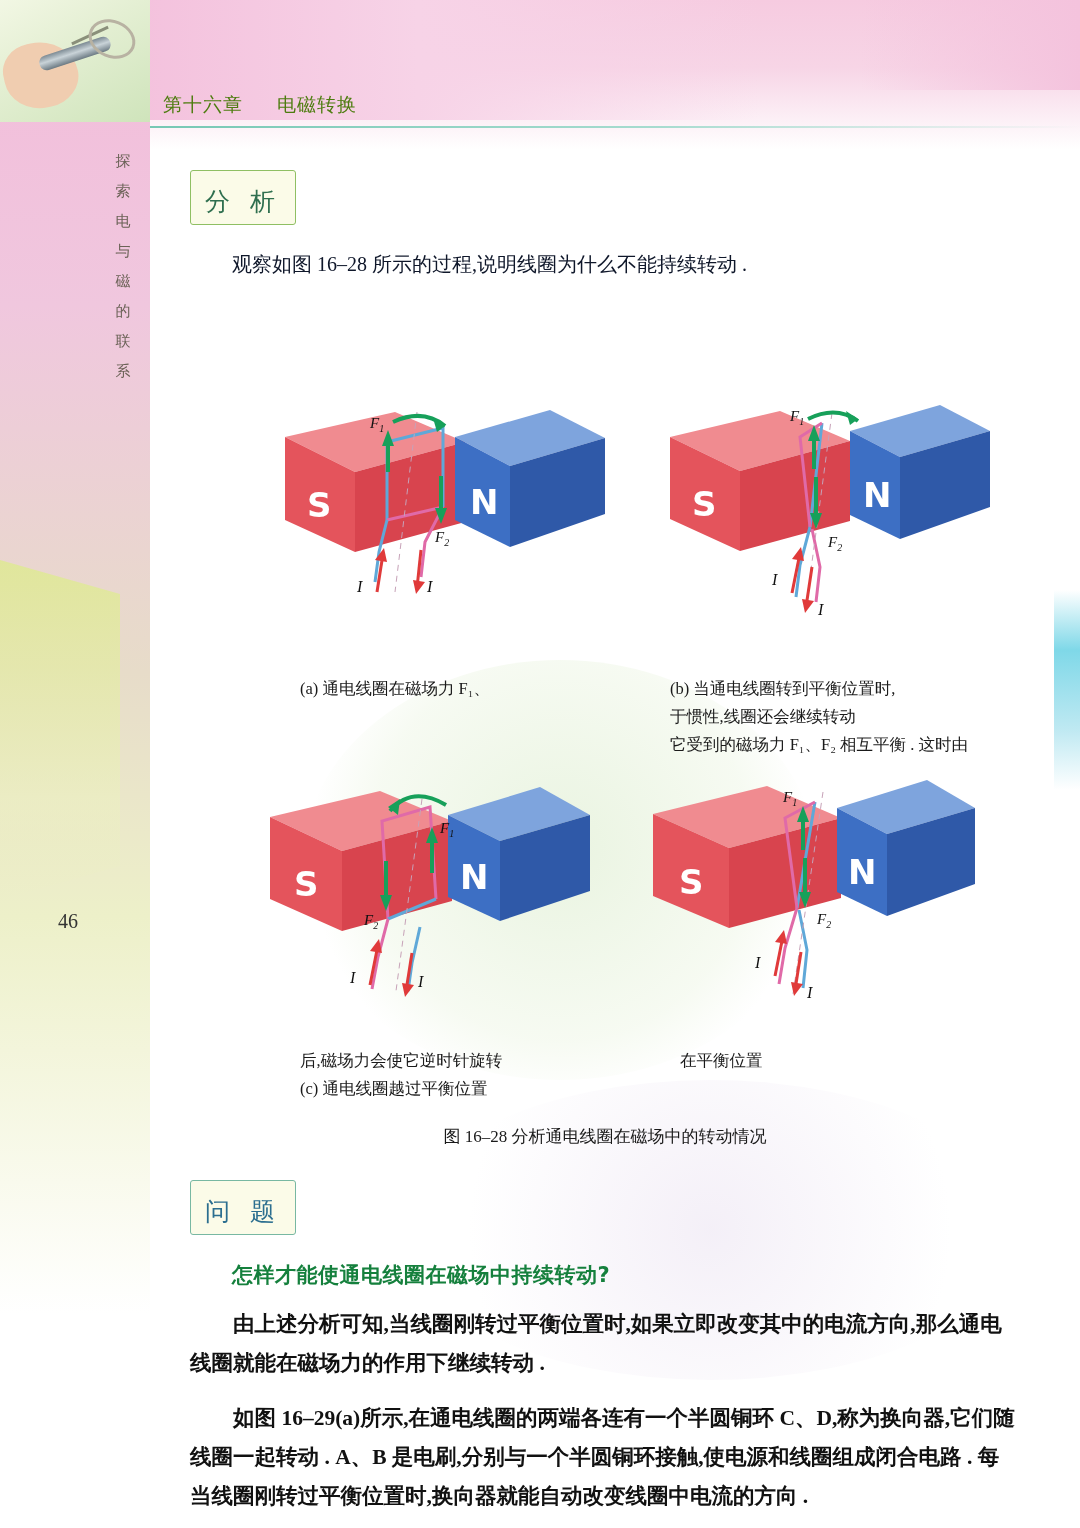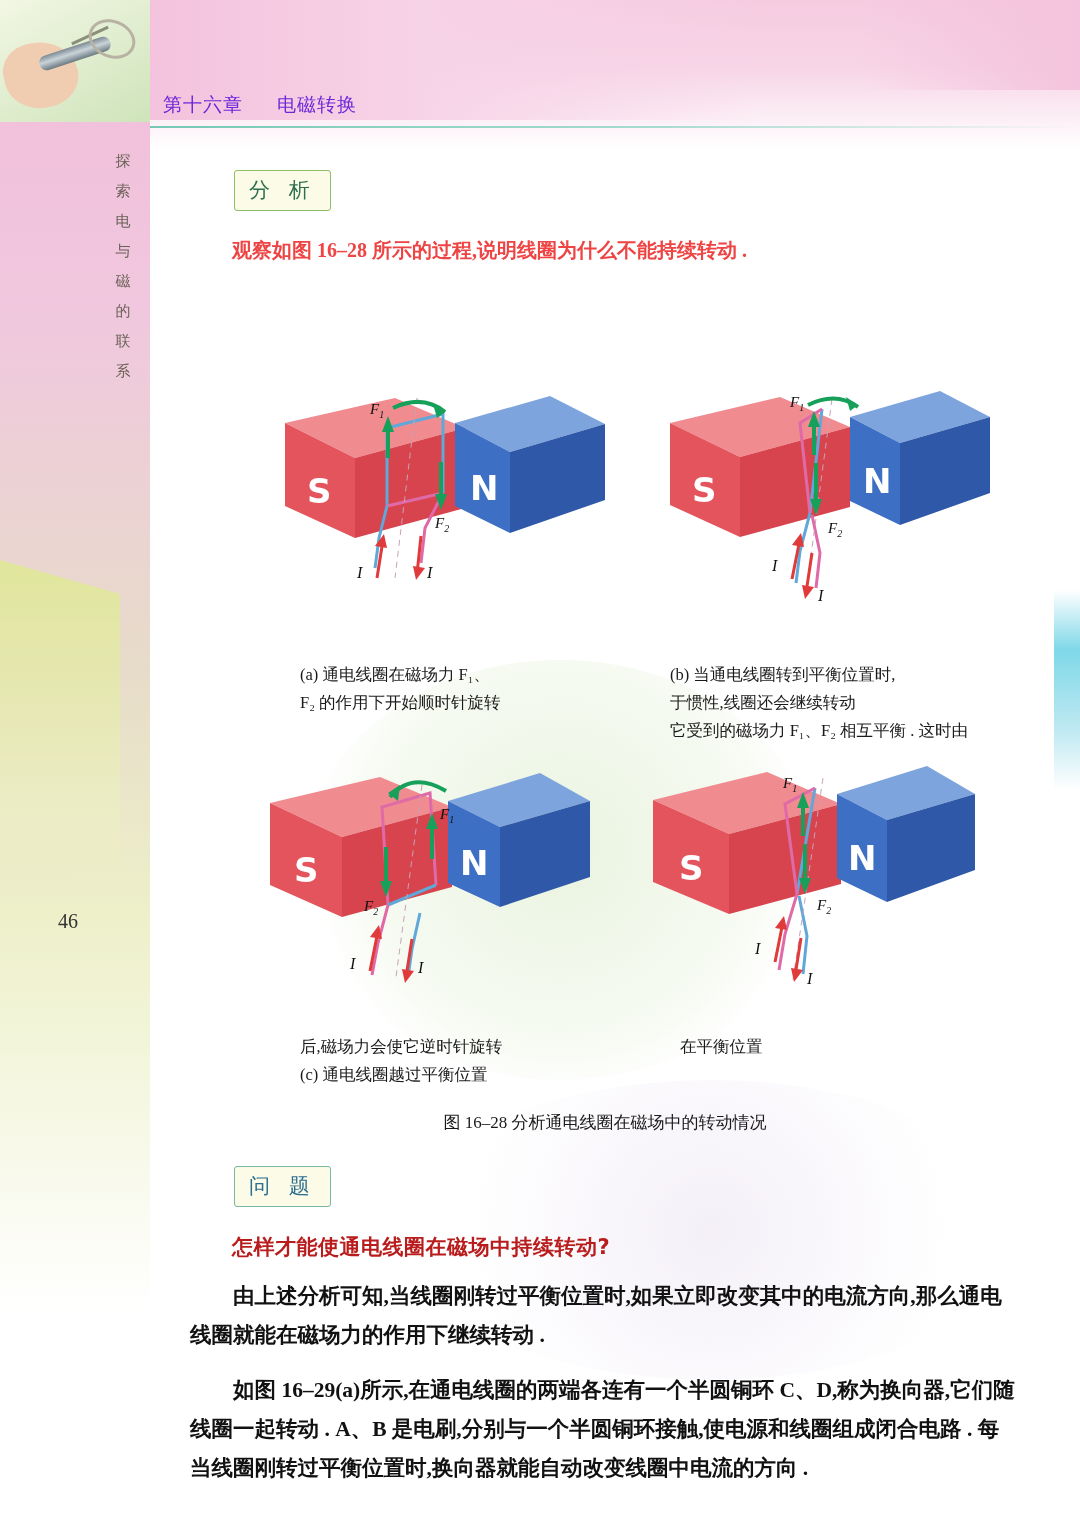--- a/index.html
+++ b/index.html
@@ -53,21 +53,21 @@
     background: linear-gradient(270deg, #f4c3dd 0%, rgba(255,255,255,0) 100%);
   }
 
   
   .header-rule {
     position: absolute; left: 150px; top: 126px; width: 930px; height: 2px;
     background: linear-gradient(90deg, #76c8b4 0%, #a7dcd0 55%, rgba(255,255,255,0) 100%);
   }
   .chapter-title {
     position: absolute; left: 163px; top: 92px;
-    font-size: 19px; color: #6d28d9; letter-spacing: 1px;
+    font-size: 19px; color: #4d7c0f; letter-spacing: 1px;
     font-family: "DejaVu Sans", sans-serif;
   }
   .chapter-title .sp { display: inline-block; width: 20px; }
 
   
   .corner-photo {
     position: absolute; left: 0; top: 0; width: 150px; height: 122px;
     background: linear-gradient(150deg, #f2f7e4 0%, #e4efd3 40%, #cfe4bb 100%);
     overflow: hidden;
   }
@@ -102,52 +102,50 @@
   .page-number {
     position: absolute; left: 58px; top: 910px;
     font-size: 20px; color: #333; font-family: "Liberation Serif", serif;
   }
 
   
   .content { position: absolute; left: 190px; top: 170px; width: 830px; }
 
   .tag {
     display: inline-block;
-    padding: 5px 14px 6px 14px;
-    font-size: 21px;
+    padding: 14px 14px 6px 14px;
+    font-size: 25px;
     font-family: "DejaVu Sans", sans-serif;
     letter-spacing: 6px;
     color: #2f6f4f;
     background: #fbfbe8;
     border: 1.5px solid #8fbf63;
     border-radius: 3px;
-    margin-left: 44px;
   }
   .tag.q { color: #2b6e8f; border-color: #78b8a2; }
 
   .para {
-    font-size: 20px; color: #ef4444; line-height: 34px;
+    font-size: 20px; color: #0f172a; line-height: 34px;
     font-family: "Liberation Serif", serif;
-    font-weight: bold;
   }
   .prompt-line { margin: 22px 0 0 42px; font-size: 20px; }
 
   .figure-area { position: relative; margin-top: 16px; height: 700px; }
 
   .cap {
     position: absolute; font-size: 16.5px; color: #1a1a1a;
     line-height: 28px; font-family: "Liberation Serif", serif;
   }
   .fig-caption {
     text-align: center; font-size: 17px; margin-top: 4px; color: #1a1a1a;
   }
 
   .question-heading {
     margin-top: 26px; font-size: 21px; font-weight: bold;
-    font-family: "DejaVu Sans", sans-serif; color: #b91c1c; letter-spacing: 0.5px;
+    font-family: "DejaVu Sans", sans-serif; color: #15803d; letter-spacing: 0.5px;
   }
   .body-para {
     margin-top: 16px; font-size: 21.5px; line-height: 39px;
     text-indent: 2em; color: #111;
     font-family: "Liberation Serif", serif;
     font-weight: bold;
   }
 
   
   .fig { position: absolute; width: 330px; height: 250px; }
@@ -359,21 +357,20 @@
         <polygon points="139,158 130,170 142,172" fill="#e03a3a"></polygon>
         <text class="lbl-I" x="110" y="196">I</text>
         <line x1="156" y1="180" x2="150" y2="218" stroke="#e03a3a" stroke-width="3"></line>
         <polygon points="149,224 158,212 146,210" fill="#e03a3a"></polygon>
         <text class="lbl-I" x="162" y="226">I</text>
       </svg>
     </div>
 
     <div class="cap" style="left:110px; top:378px; width:300px;">
       <div>(a) 通电线圈在磁场力 F₁、</div>
-      <div>F₂ 的作用下开始顺时针旋转</div>
     </div>
 
     <div class="cap" style="left:480px; top:378px; width:340px;">
       <div>(b) 当通电线圈转到平衡位置时,</div>
       <div>于惯性,线圈还会继续转动</div>
       <div>它受到的磁场力 F₁、F₂ 相互平衡 . 这时由</div>
     </div>
 
     <div class="cap" style="left:110px; top:750px; width:320px;">
       <div>后,磁场力会使它逆时针旋转</div>

